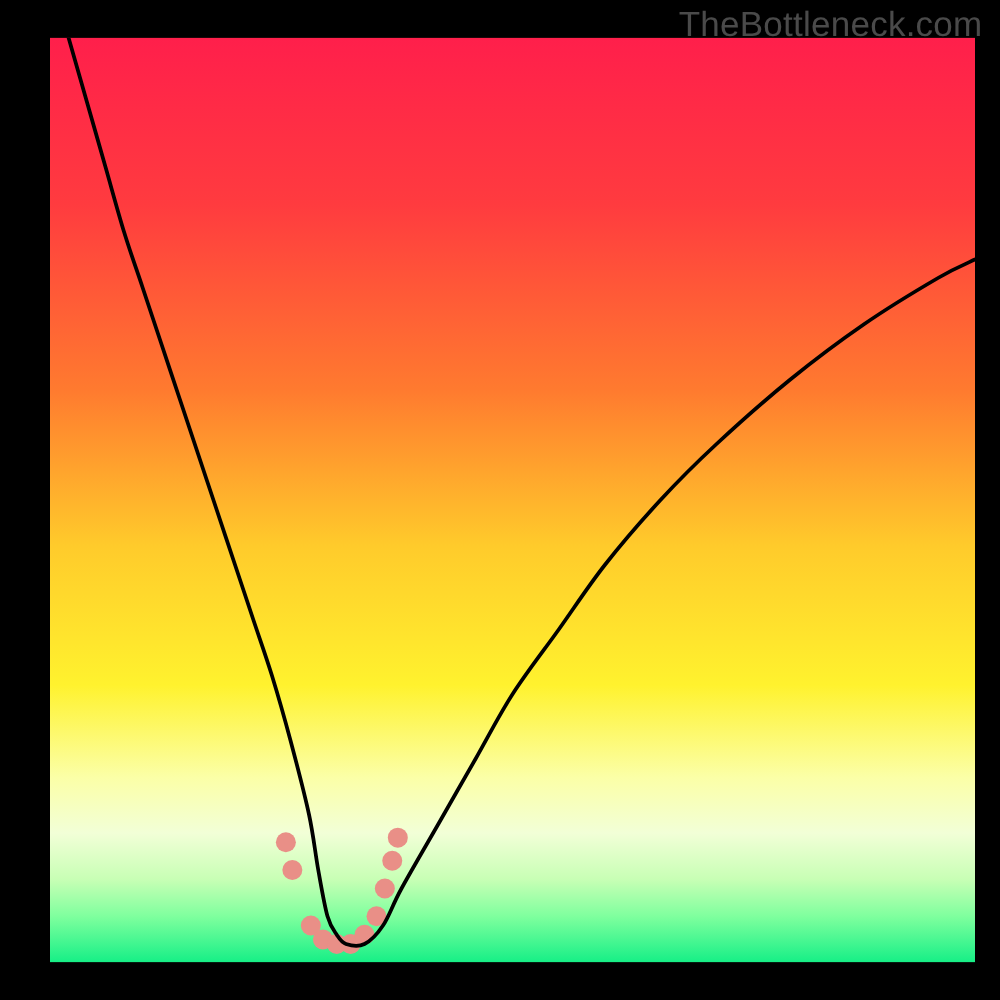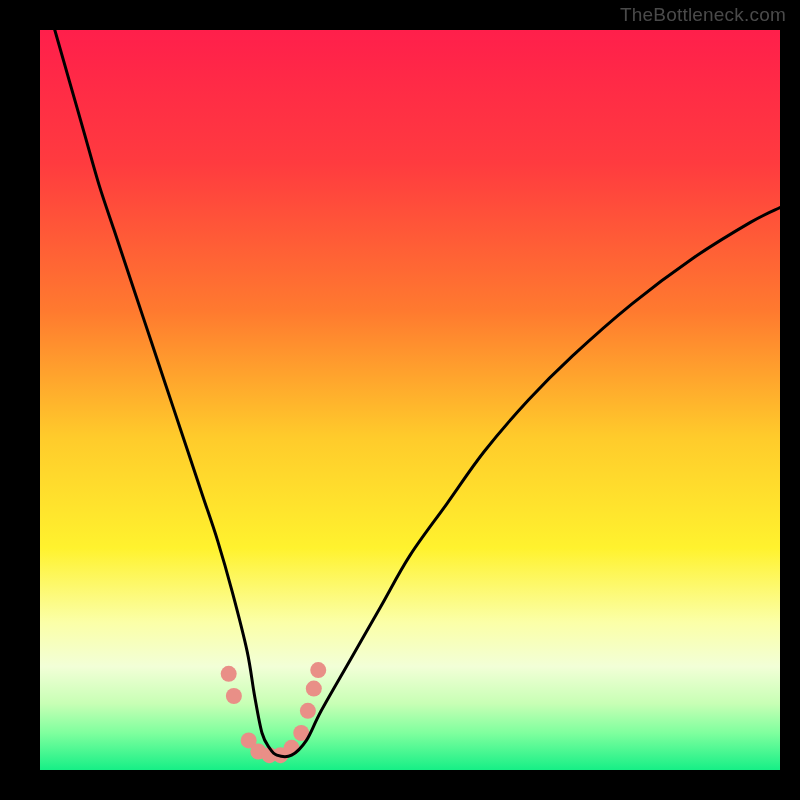--- a/index.html
+++ b/index.html
@@ -38,21 +38,21 @@
     left: 0;
     top: 0;
     width: 100%;
     height: 100%;
   }
   .watermark {
     position: absolute;
     top: 4px;
     right: 14px;
     font-family: Arial, Helvetica, sans-serif;
-    font-size: 19px;
+    font-size: 28px;
     color: #4a4a4a;
     font-weight: 400;
     letter-spacing: 0.2px;
   }
 </style>
 </head>
 <body>
 
 <div class="frame">
   <div class="plot-area">

